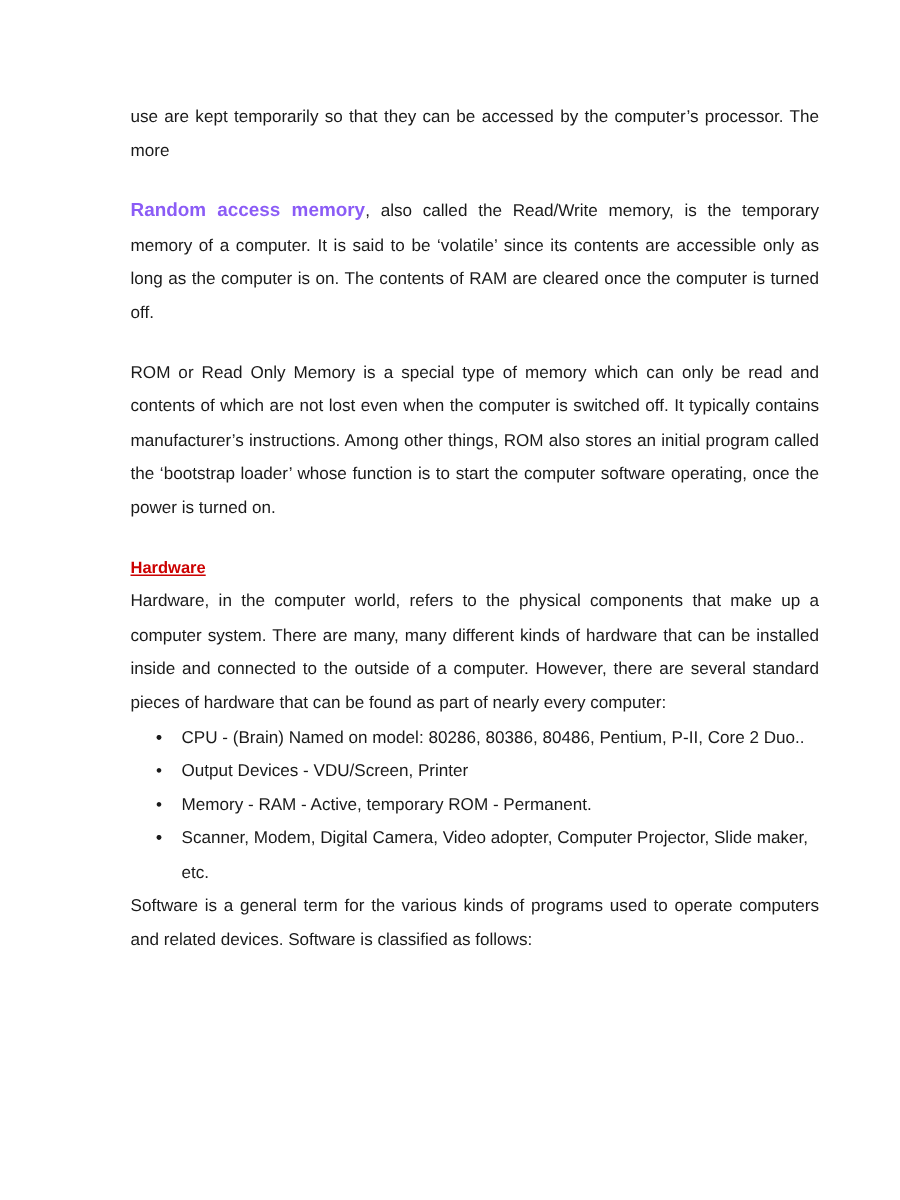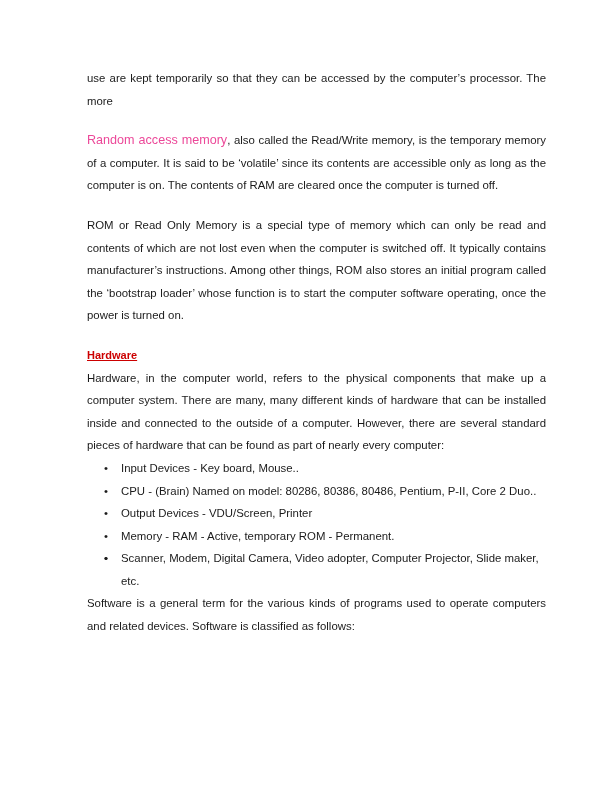--- a/index.html
+++ b/index.html
@@ -22,22 +22,22 @@
       width: 459px;
       font-size: 11.4px;
       line-height: 22.6px;
     }
     .para {
       margin: 0;
       text-align: justify;
     }
     .gap-before { margin-top: 17px; }
     .green-term {
-      color: #ec4899;
-      font-weight: normal;
+      color: #8b5cf6;
+      font-weight: bold;
       font-size: 12.6px;
     }
     .heading {
       color: #cc0000;
       font-weight: bold;
       text-decoration: underline;
       font-size: 11px;
       margin: 0;
     }
     .heading.hw { margin-top: 17px; }
@@ -68,21 +68,21 @@
   </p>
 
   <p class="para gap-before"><span class="green-term">Random access memory</span><span>, also called the Read/Write memory, is the temporary memory of a computer. It is said to be ‘volatile’ since its contents are accessible only as long as the computer is on. The contents of RAM are cleared once the computer is turned off.</span></p>
 
   <p class="para gap-before">ROM or Read Only Memory is a special type of memory which can only be read and contents of which are not lost even when the computer is switched off. It typically contains manufacturer’s instructions. Among other things, ROM also stores an initial program called the ‘bootstrap loader’ whose function is to start the computer software operating, once the power is turned on.</p>
 
   <h2 class="heading hw">Hardware</h2>
   <p class="para">Hardware, in the computer world, refers to the physical components that make up a computer system.  There are many, many different kinds of hardware that can be installed inside and connected to the outside of a computer. However, there are several standard pieces of hardware that can be found as part of nearly every computer:</p>
 
   <ul class="bullets">
-    <li><span class="bullet">•</span><span>Input Devices - Key board, Mouse..</span></li>
+    <li><span class="bullet">•</span></li>
     <li><span class="bullet">•</span><span>CPU - (Brain) Named on model: 80286, 80386, 80486, Pentium, P-II, Core 2 Duo..</span></li>
     <li><span class="bullet">•</span><span>Output Devices - VDU/Screen, Printer</span></li>
     <li><span class="bullet">•</span><span>Memory - RAM - Active, temporary ROM - Permanent.</span></li>
     <li><span class="bullet">•</span></li>
     <li><span class="bullet">•</span><span>Scanner, Modem, Digital Camera, Video adopter, Computer Projector, Slide maker, etc.</span></li>
   </ul>
 
   <p class="para">Software is a general term for the various kinds of programs used to operate computers and related devices. Software is classified as follows:</p>
 
 </div>

